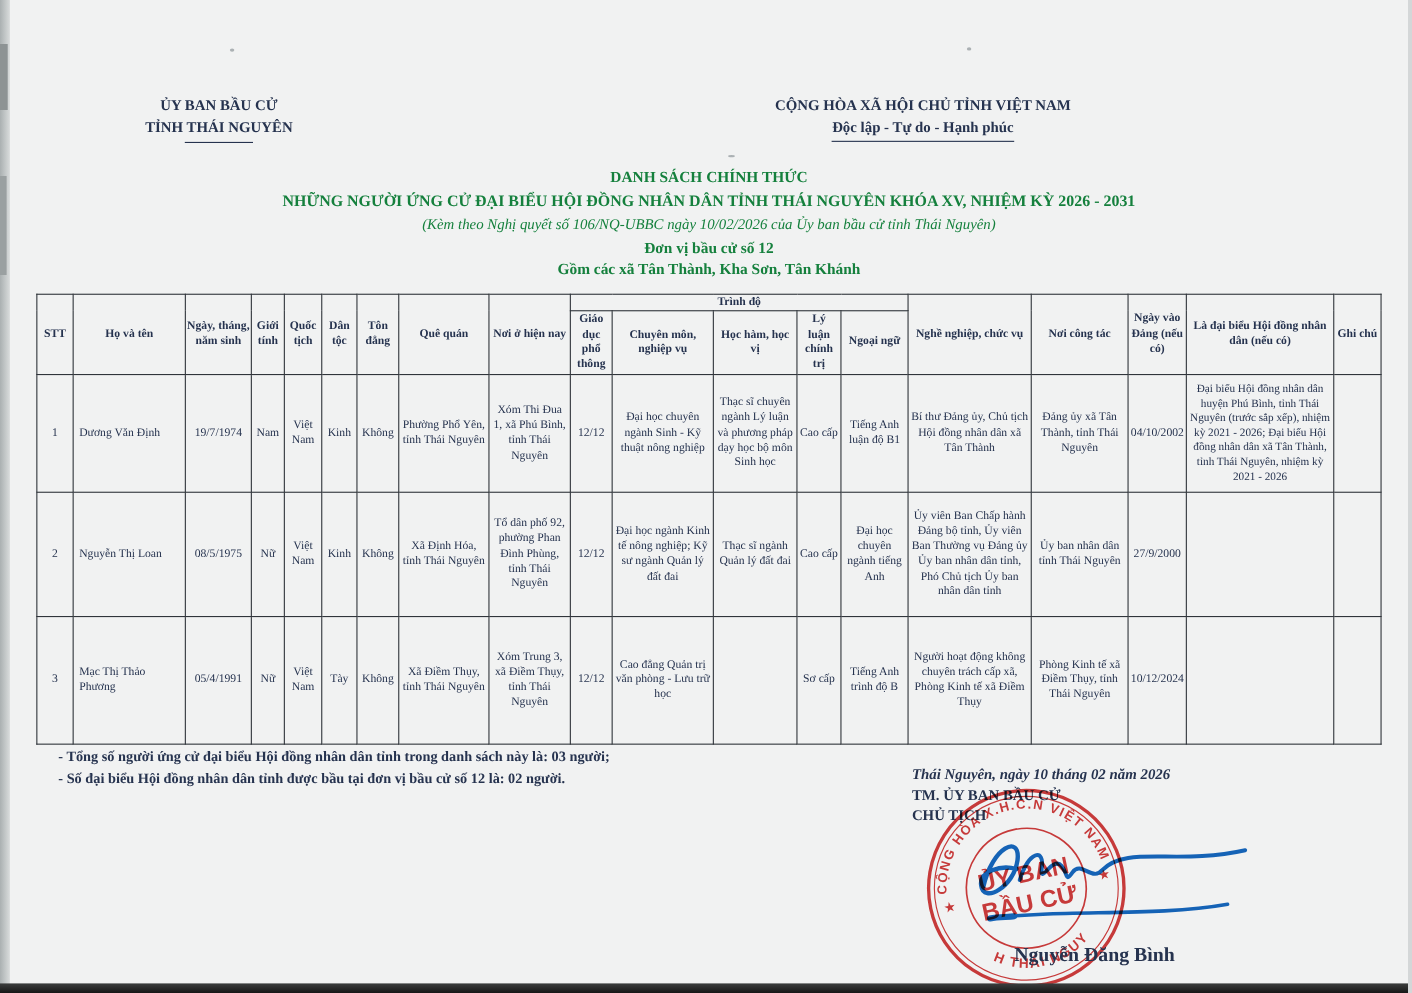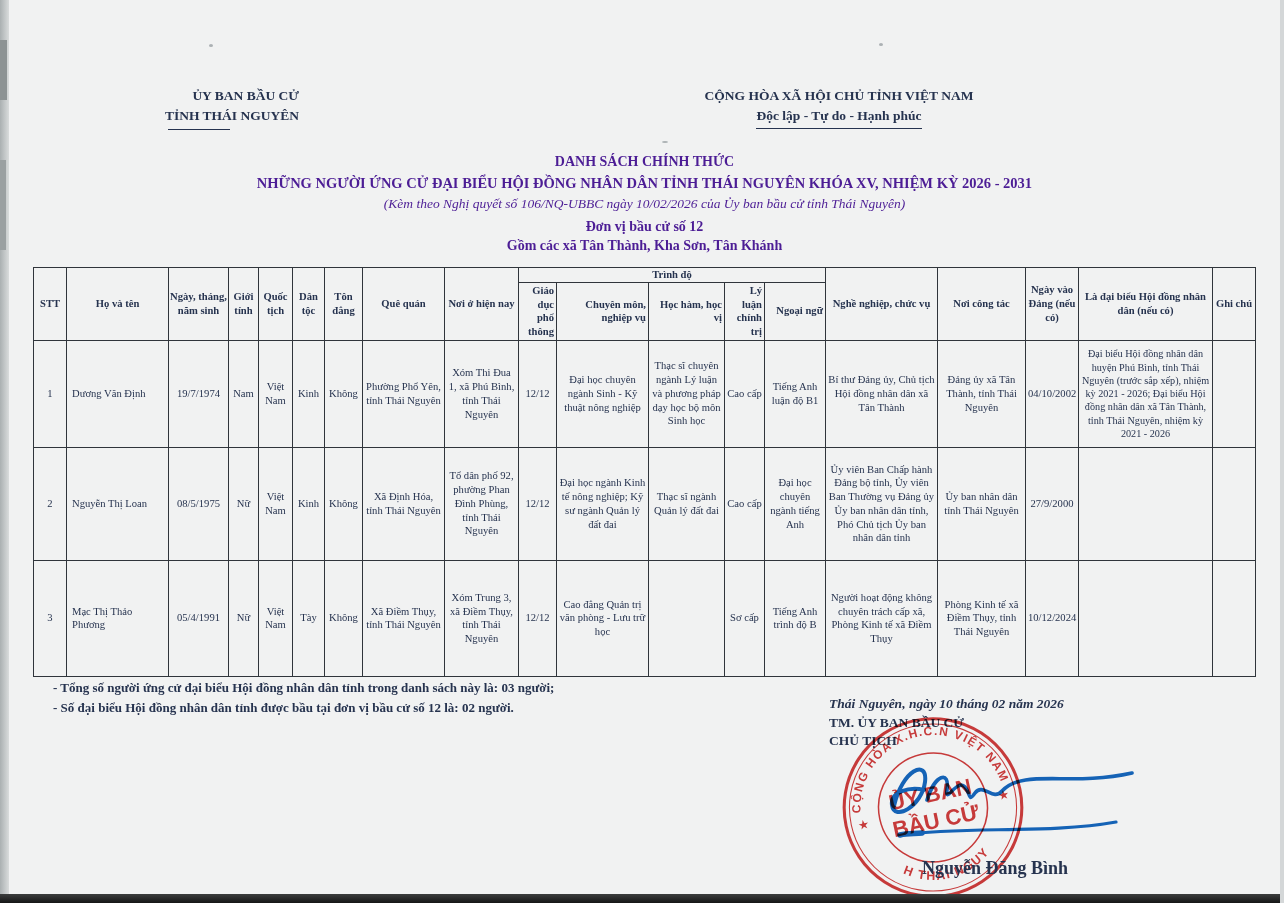--- a/index.html
+++ b/index.html
@@ -14,43 +14,43 @@
     background:linear-gradient(90deg,#aab0b1,#d9dcdc);}
   .edge-left::before{content:"";position:absolute;left:0;top:40px;width:7px;height:60px;background:#8d9394;}
   .edge-left::after{content:"";position:absolute;left:0;top:160px;width:6px;height:90px;background:#9aa0a1;}
   .edge-bottom{position:absolute;left:0;bottom:0;width:1284px;height:9px;
     background:linear-gradient(0deg,#151515,#3c3e3e);}
   .edge-right{position:absolute;right:0;top:0;width:4px;height:903px;background:#d4d7d8;}
   .speck{position:absolute;width:4px;height:3px;background:#9aa0a4;border-radius:50%;opacity:.8;}
   .page{position:absolute;left:9px;top:0;width:1271px;height:894px;background:#f1f2f2;}
 
   
-  .hdr-left{position:absolute;left:90px;top:86px;width:200px;text-align:right;
+  .hdr-left{position:absolute;left:90px;top:86px;width:200px;text-align:center;
     font-weight:bold;font-size:13.5px;line-height:1.5;color:#26334f;}
   .hdr-left .rule{margin:2px auto 0;width:62px;border-bottom:1.4px solid #26334f;}
   .hdr-right{position:absolute;left:660px;top:86px;width:340px;text-align:center;
     font-weight:bold;font-size:13.5px;line-height:1.5;color:#26334f;}
   .hdr-right .motto{display:inline-block;padding-bottom:1px;border-bottom:1.4px solid #26334f;}
 
   
-  .title{position:absolute;left:0;top:154px;width:1271px;text-align:center;color:#4c1d95;}
+  .title{position:absolute;left:0;top:154px;width:1271px;text-align:center;color:#15803d;}
   .title .t1{font-weight:bold;font-size:14px;}
   .title .t2{font-weight:bold;font-size:14.5px;margin-top:5px;}
   .title .t3{font-style:italic;font-size:13.5px;margin-top:4px;}
   .title .t4{font-weight:bold;font-size:14px;margin-top:7px;}
   .title .t5{font-weight:bold;font-size:14px;margin-top:3px;}
 
   
   .tbl-wrap{position:absolute;left:24px;top:267px;width:1222px;}
   table{border-collapse:collapse;table-layout:fixed;width:1222px;color:#26334f;}
   th,td{border:1px solid #30353b;padding:1px 2px;text-align:center;vertical-align:middle;
     font-size:10.6px;line-height:1.3;overflow:hidden;}
   th{font-weight:bold;}
   thead tr.band th{height:12px;font-size:10.6px;padding:0;text-align:center;}
-  thead tr.cols th{height:48px;text-align:right;}
+  thead tr.cols th{height:48px;}
   td.name-cell{text-align:left;font-weight:normal;padding-left:5px;}
   td.small-cell{font-size:10.2px;}
 
   
   .notes{position:absolute;left:44px;top:678px;color:#26334f;font-weight:bold;font-size:13px;line-height:1.55;}
   .sig-block{position:absolute;left:820px;top:696px;width:340px;color:#26334f;}
   .sig-date{font-style:italic;font-weight:bold;font-size:13.5px;}
   .sig-tm{font-weight:bold;font-size:13.5px;margin-top:3px;}
   .sig-title{font-weight:bold;font-size:13.5px;margin-top:2px;}
   .signer{position:absolute;left:881px;top:858px;width:210px;text-align:center;

